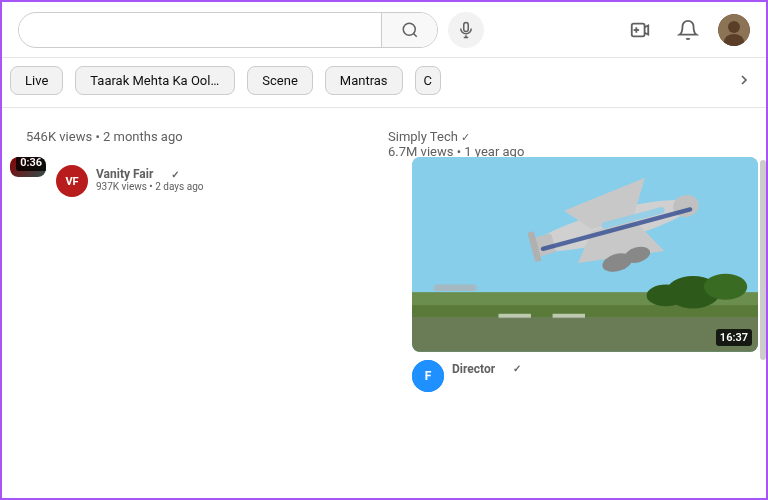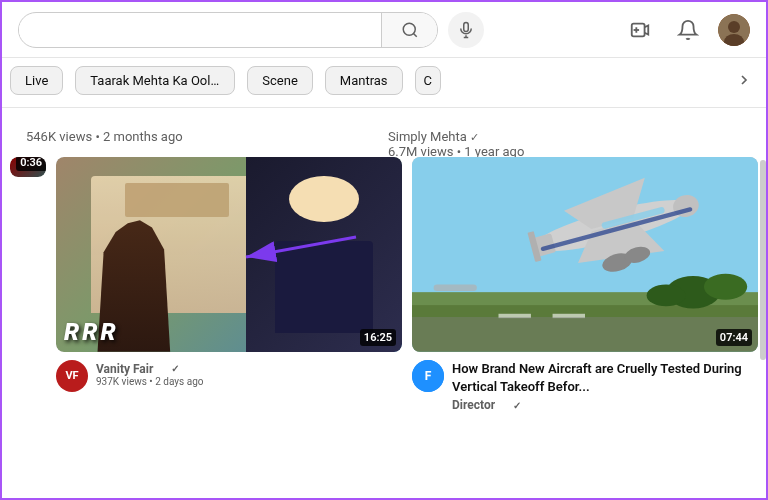--- a/index.html
+++ b/index.html
@@ -373,74 +373,41 @@
   </div>
 </div>
 
 <div class="info-row">
   <div class="info-left">
     <span>546K views</span>
     <span> • </span>
     <span>2 months ago</span>
   </div>
   <div class="info-right simply-tech-info">
-    <span>Simply Mehta</span>
+    <span>Simply Tech</span>
     <span style="color:#606060;font-size:11px;"> ✓</span>
     <br>
     <span>6.7M views</span>
     <span> • </span>
     <span>1 year ago</span>
   </div>
 </div>
 
 <div class="video-grid">
 
   <div class="video-card-left-partial">
     <div class="thumbnail-container">
       <div class="thumbnail-inner">
         <div class="thumb-partial"></div>
       </div>
       <div class="duration-badge-left">0:36</div>
     </div>
   </div>
 
   <div class="video-card">
-    <div class="thumbnail-container" style="position:relative;">
-      <div class="thumbnail-inner">
-
-        <div style="width:100%;height:100%;position:relative;background:linear-gradient(135deg,#a0856a 0%,#7a9a6a 40%,#4682B4 100%);">
-
-          <div style="position:absolute;top:10%;left:10%;width:50%;height:70%;background:linear-gradient(180deg,#e8d5b0,#d4b896);border-radius:4px 4px 0 0;opacity:0.9;">
-            <div style="position:absolute;top:5%;left:20%;width:60%;height:25%;background:#c8a87a;border-radius:2px;"></div>
-          </div>
-
-          <div style="position:absolute;bottom:0;left:5%;width:35%;height:75%;background:linear-gradient(0deg,#2c1810,#4a2a18);clip-path:polygon(20% 100%,80% 100%,75% 30%,65% 15%,55% 10%,45% 12%,35% 18%,25% 32%)"></div>
-
-          <div style="position:absolute;bottom:6px;left:8px;font-size:24px;font-weight:900;color:white;text-shadow:2px 2px 4px rgba(0,0,0,0.9);font-style:italic;letter-spacing:3px;">RRR</div>
-
-          <div style="position:absolute;top:0;right:0;bottom:0;width:45%;overflow:hidden;background:linear-gradient(135deg,#1a1a2e,#2d2d4e);">
-
-            <div style="position:absolute;bottom:0;left:5%;width:90%;height:95%;">
-              <div style="width:50%;height:25%;background:#f5deb3;border-radius:50%;margin:0 auto 0;position:absolute;top:5%;left:25%;"></div>
-              <div style="width:70%;height:50%;background:#1a1a3e;position:absolute;bottom:10%;left:15%;border-radius:4px 4px 0 0;"></div>
-            </div>
-          </div>
-        </div>
-      </div>
-
-      <svg style="position:absolute;top:0;left:0;width:200%;height:100%;pointer-events:none;overflow:visible;">
-        <defs>
-          <marker id="arrowhead" markerWidth="10" markerHeight="7" refX="10" refY="3.5" orient="auto">
-            <polygon points="0 0, 10 3.5, 0 7" fill="#7c3aed"></polygon>
-          </marker>
-        </defs>
-        <line x1="300" y1="80" x2="190" y2="100" stroke="#7c3aed" stroke-width="3" marker-end="url(#arrowhead)"></line>
-      </svg>
-      <div class="duration-badge">16:25</div>
-    </div>
     <div class="video-info">
       <div class="channel-icon channel-icon-vf">VF</div>
       <div class="video-meta">
         <div class="channel-name">
           <span>Vanity Fair</span>
           <span class="verified-icon">✓</span>
         </div>
         <div class="video-stats">
           <span>937K views</span>
           <span> • </span>
@@ -488,31 +455,30 @@
 
               <rect x="-10" y="32" width="145" height="4" rx="2" fill="#1e3a8a" opacity="0.7"></rect>
             </g>
 
             <rect x="0" y="148" width="320" height="32" fill="#808080" opacity="0.4"></rect>
 
             <rect x="20" y="118" width="40" height="6" rx="3" fill="#b0b0b0" opacity="0.7"></rect>
           </svg>
         </div>
       </div>
-      <div class="duration-badge">07:44</div>
+      <div class="duration-badge">16:37</div>
     </div>
     <div class="video-info">
       <div class="channel-icon channel-icon-fluctus" style="background:#1e90ff;border-radius:50%;">
         <svg width="32" height="32" viewBox="0 0 32 32">
           <circle cx="16" cy="16" r="16" fill="#1e90ff"></circle>
           <text x="16" y="20" text-anchor="middle" fill="white" font-size="12" font-weight="bold">F</text>
         </svg>
       </div>
       <div class="video-meta">
-        <div class="video-title">How Brand New Aircraft are Cruelly Tested During Vertical Takeoff Befor...</div>
         <div class="channel-name">
           <span>Director</span>
           <span class="verified-icon">✓</span>
         </div>
       </div>
     </div>
   </div>
 
 </div>
 

